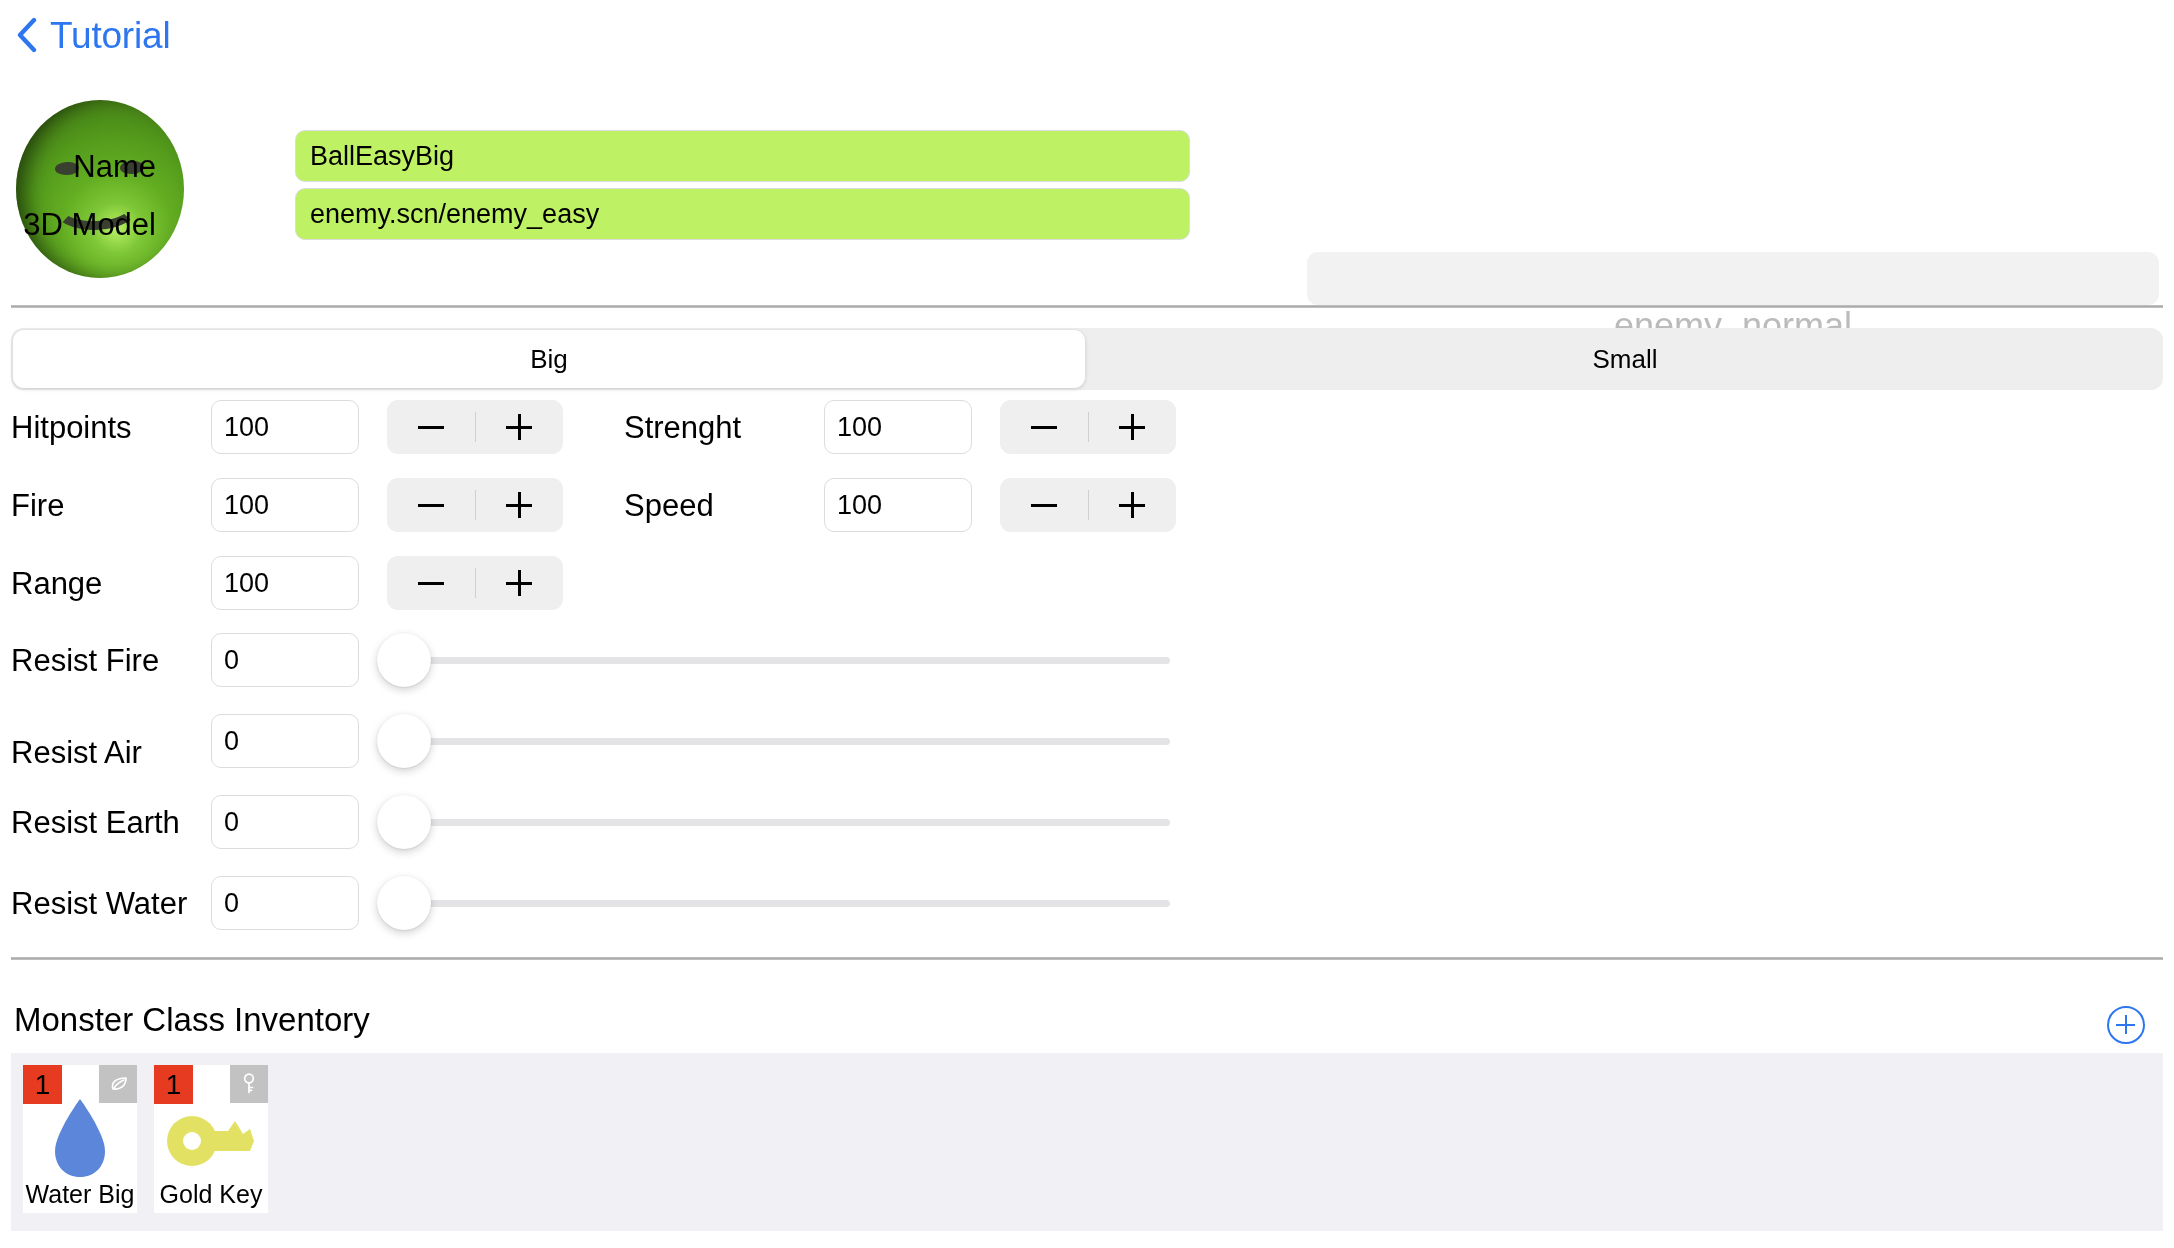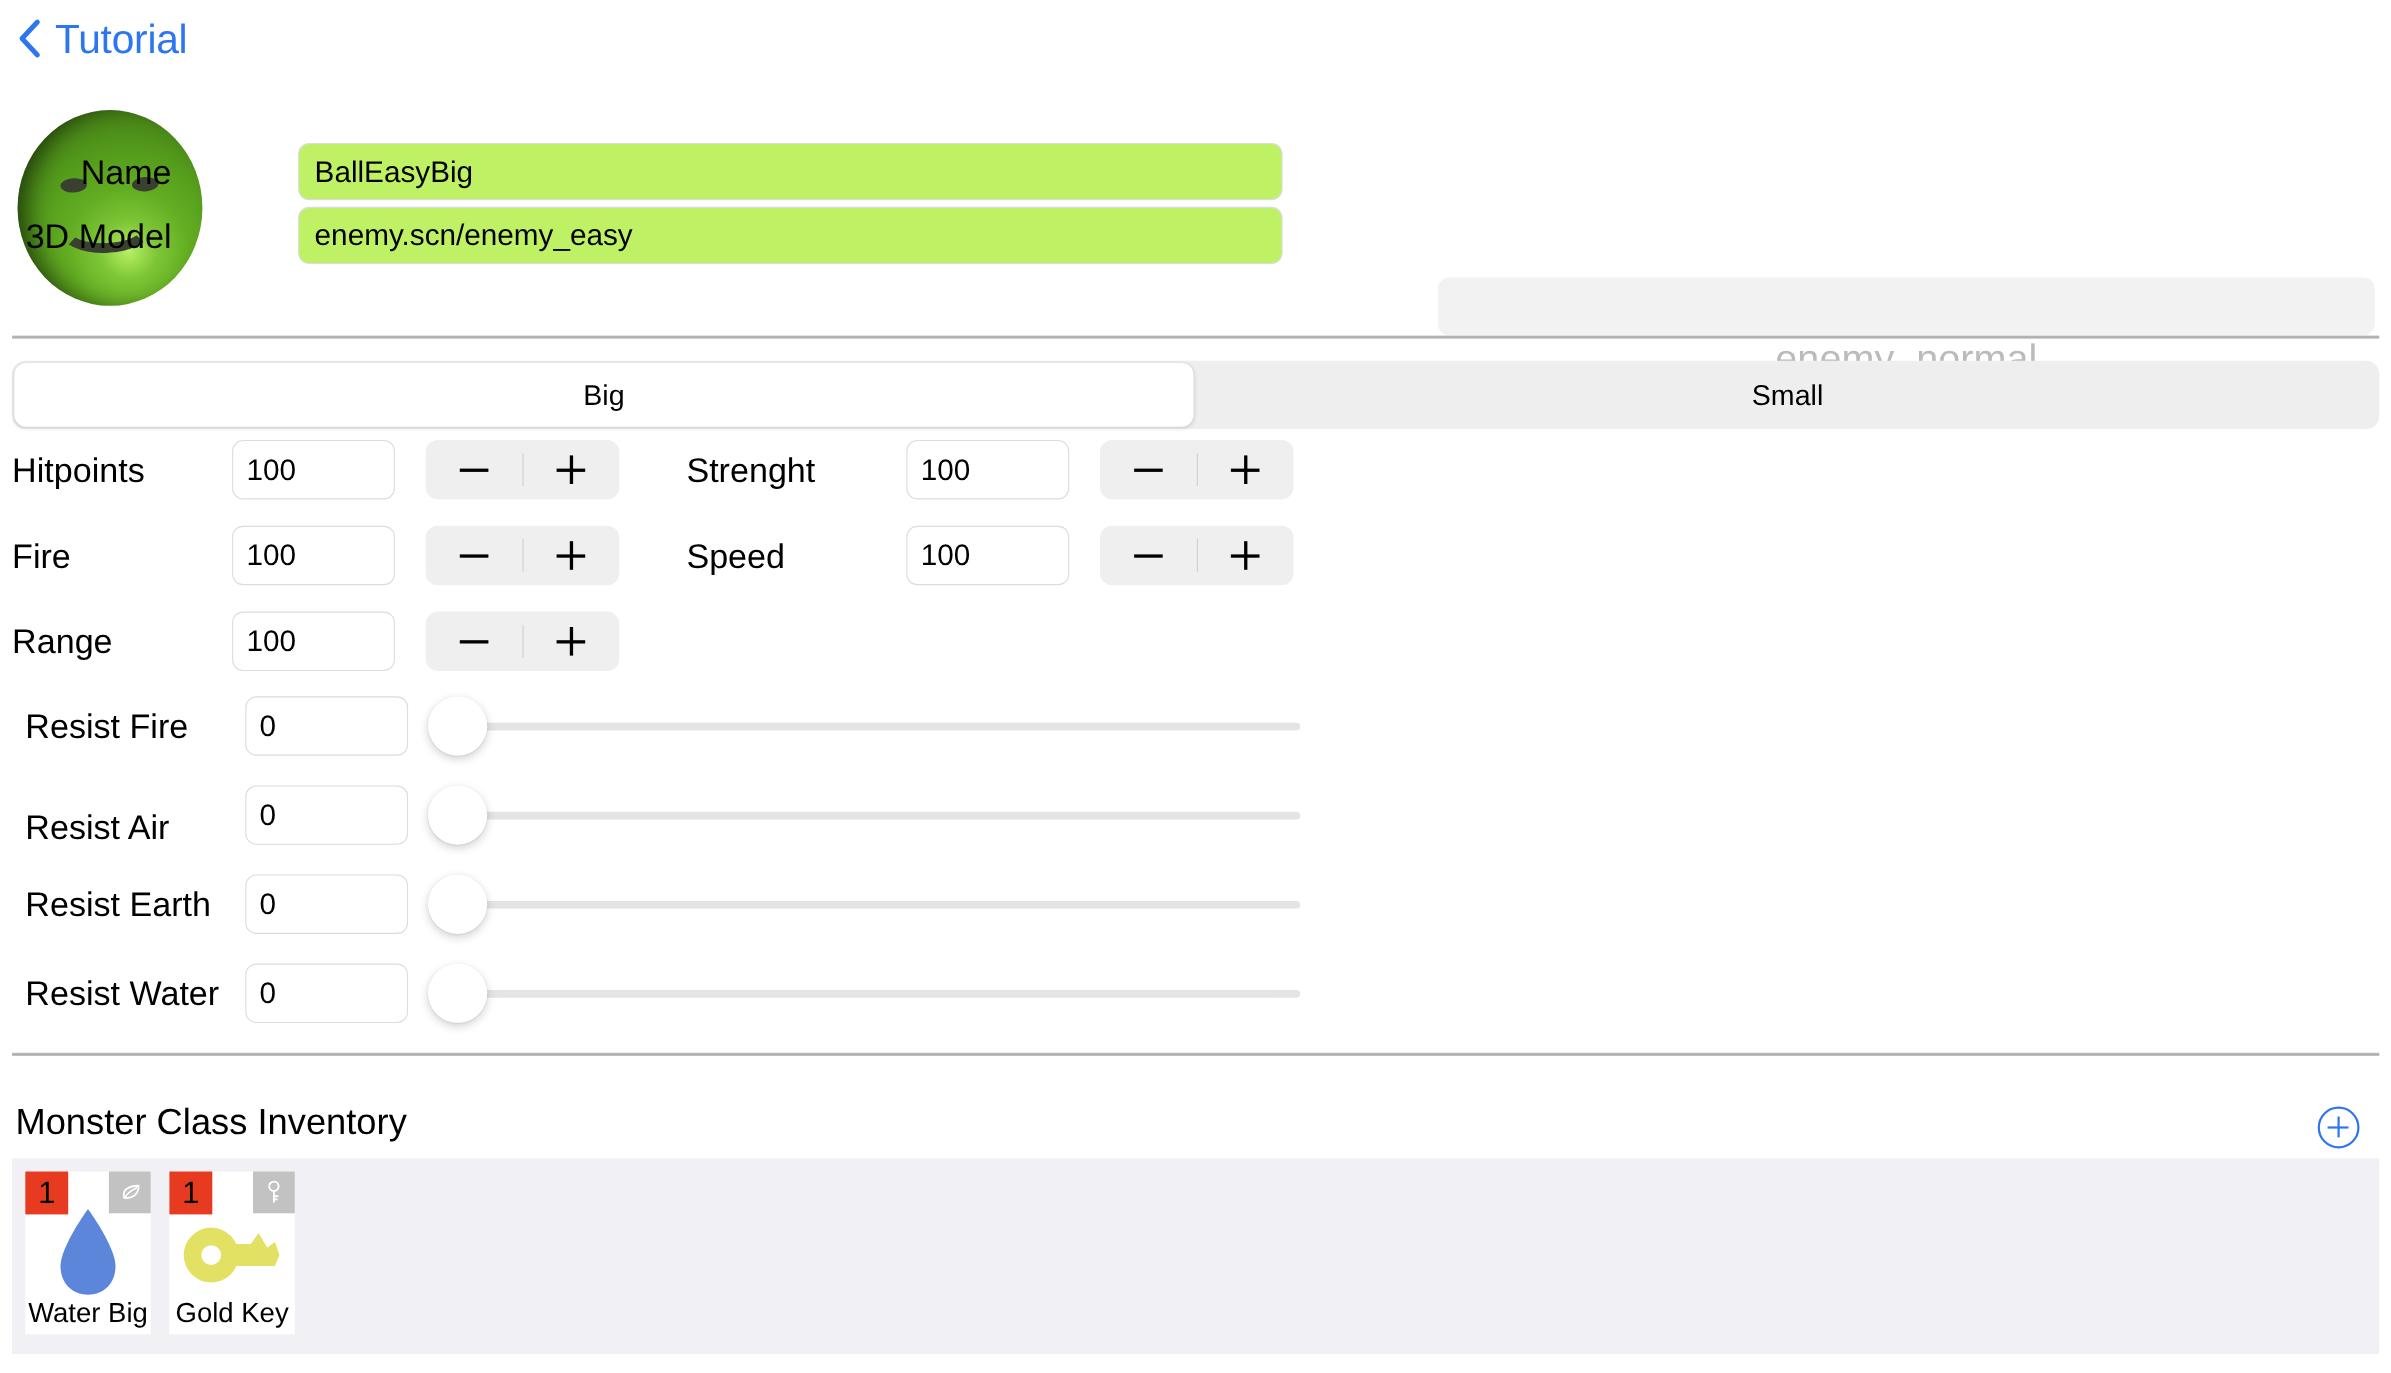--- a/index.html
+++ b/index.html
@@ -52,21 +52,21 @@
   .avatar .eye.left  { left: 39px; top: 62px; }
   .avatar .eye.right { left: 104px; top: 61px; }
   .avatar .mouth {
     position: absolute; left: 37px; top: 84px;
     width: 86px; height: 46px;
     border: 9px solid #3a4030; border-color: transparent transparent #3a4030 transparent;
     border-radius: 50%;
     transform: rotate(-2deg);
   }
 
-  .field-row { position: absolute; display: flex; align-items: center; }
+  .field-row { position: absolute; display: flex; align-items: flex-end; gap: 24px; }
   .field-row .flabel {
     font-size: 31px; color: #000; width: 145px; text-align: right;
     font-family: "Liberation Sans", sans-serif; line-height: 1;
   }
   .txtfield {
     border: 1px solid #dcdcdc; border-radius: 10px; background: #bef264;
     height: 52px; font-size: 27px; color: #000; padding: 0 14px;
     font-family: "Liberation Sans", sans-serif; outline: none;
   }
   #row-name  { left: 11px; top: 52px; }
@@ -157,21 +157,21 @@
 
   
   #stat-strength { left: 624px; top: 400px; }
   #stat-speed    { left: 624px; top: 478px; }
   #stat-strength .stat-label,
   #stat-speed .stat-label { width: 200px; }
   #stat-strength .stepper,
   #stat-speed .stepper { margin-left: 28px; }
 
   
-  .res-row { position: absolute; left: 11px; display: flex; align-items: center; margin-left: 12px; }
+  .res-row { position: absolute; left: 11px; display: flex; align-items: center; }
   .res-label {
     font-size: 31px; color: #000; width: 200px; line-height: 1;
     font-family: "Liberation Sans", sans-serif;
   }
   .res-field {
     width: 148px; height: 54px; border: 1px solid #dcdcdc; border-radius: 10px;
     background: #fff; font-size: 27px; color: #000; padding: 0 12px;
     font-family: "Liberation Sans", sans-serif; outline: none;
   }
   .slider {

